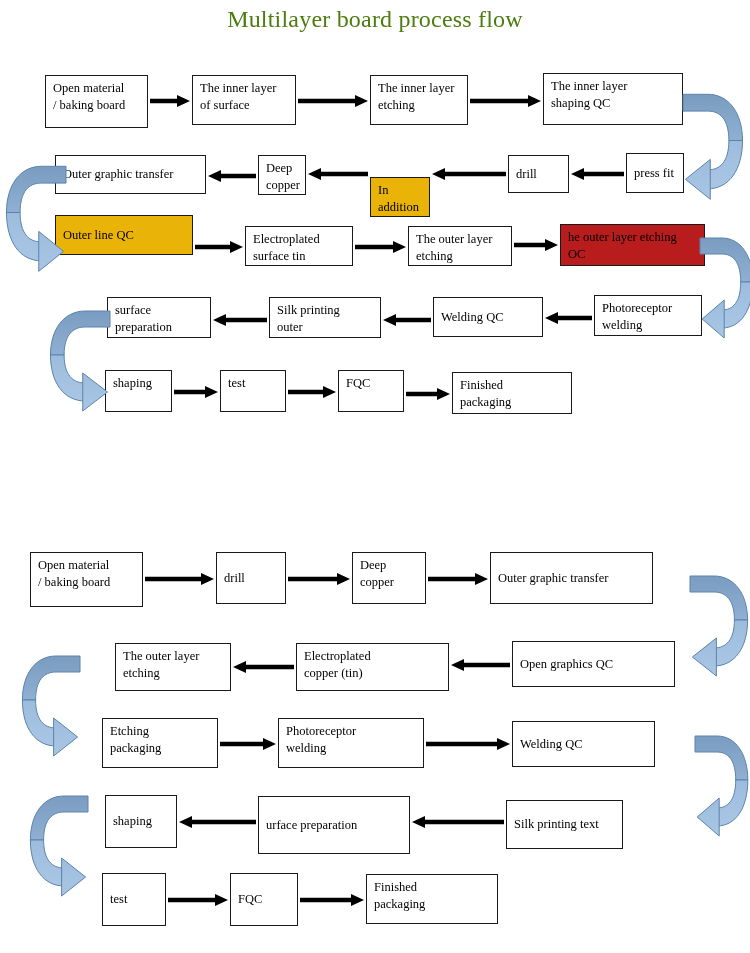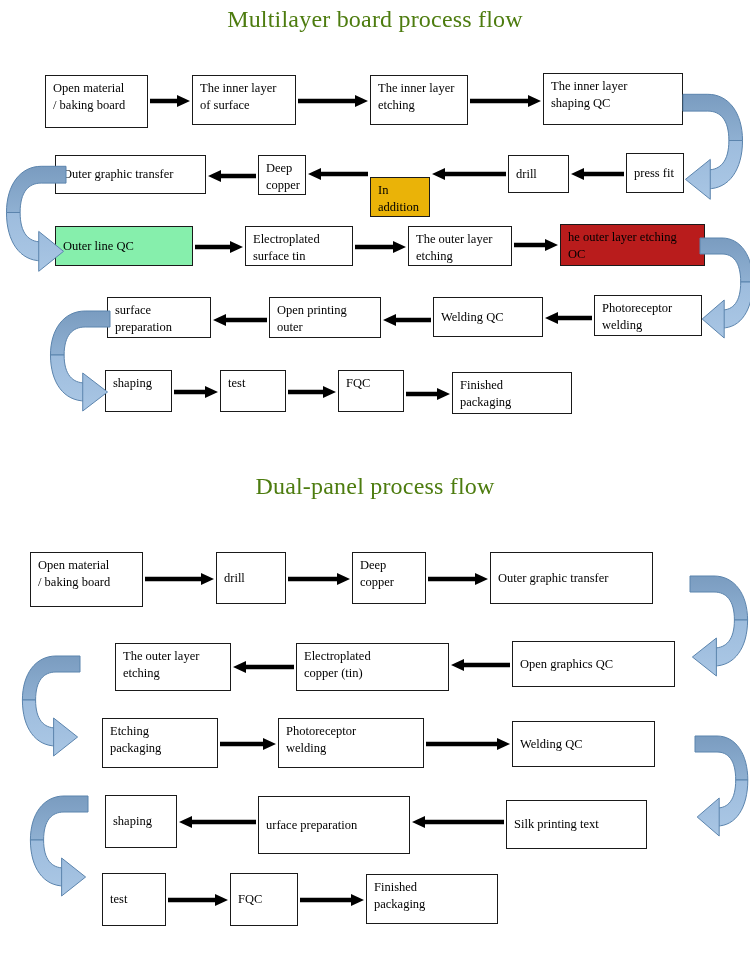--- a/index.html
+++ b/index.html
@@ -72,21 +72,20 @@
   }
   .uarrow svg { display: block; overflow: visible; }
 </style>
 </head>
 <body>
 
 <div class="canvas">
 
   <div class="title" id="title-1">Multilayer board process flow</div>
 
-  <div class="title" id="title-2">Dual-panel process flow</div>
 
   <div id="nodes-layer">
       <div class="node" style="left: 45px; top: 75px; width: 103px; height: 53px; border-color: rgb(26, 26, 26); background: rgb(255, 255, 255);">
         <div>
           <span class="lbl">Open  material</span>
           <span class="lbl">/ baking board</span>
         </div>
       </div>
       <div class="node" style="left: 192px; top: 75px; width: 104px; height: 50px; border-color: rgb(26, 26, 26); background: rgb(255, 255, 255);">
         <div>
@@ -126,21 +125,21 @@
       <div class="node mid" style="left: 508px; top: 155px; width: 61px; height: 38px; border-color: rgb(26, 26, 26); background: rgb(255, 255, 255);">
         <div>
           <span class="lbl">drill</span>
         </div>
       </div>
       <div class="node mid" style="left: 626px; top: 153px; width: 58px; height: 40px; border-color: rgb(26, 26, 26); background: rgb(255, 255, 255);">
         <div>
           <span class="lbl">press fit</span>
         </div>
       </div>
-      <div class="node mid" style="left: 55px; top: 226px; width: 138px; height: 40px; border-color: rgb(26, 26, 26); background: #86efac;">
+      <div class="node mid" style="left: 55px; top: 215px; width: 138px; height: 40px; border-color: rgb(26, 26, 26); background: #eab308;">
         <div>
           <span class="lbl">Outer line QC</span>
         </div>
       </div>
       <div class="node" style="left: 245px; top: 226px; width: 108px; height: 40px; border-color: rgb(26, 26, 26); background: rgb(255, 255, 255);">
         <div>
           <span class="lbl">Electroplated</span>
           <span class="lbl">surface tin</span>
         </div>
       </div>
@@ -157,21 +156,21 @@
         </div>
       </div>
       <div class="node" style="left: 107px; top: 297px; width: 104px; height: 41px; border-color: rgb(26, 26, 26); background: rgb(255, 255, 255);">
         <div>
           <span class="lbl">surface</span>
           <span class="lbl">preparation</span>
         </div>
       </div>
       <div class="node" style="left: 269px; top: 297px; width: 112px; height: 41px; border-color: rgb(26, 26, 26); background: rgb(255, 255, 255);">
         <div>
-          <span class="lbl">Open printing</span>
+          <span class="lbl">Silk printing</span>
           <span class="lbl">outer</span>
         </div>
       </div>
       <div class="node mid" style="left: 433px; top: 297px; width: 110px; height: 40px; border-color: rgb(26, 26, 26); background: rgb(255, 255, 255);">
         <div>
           <span class="lbl">Welding QC</span>
         </div>
       </div>
       <div class="node" style="left: 594px; top: 295px; width: 108px; height: 41px; border-color: rgb(26, 26, 26); background: rgb(255, 255, 255);">
         <div>
@@ -259,21 +258,21 @@
       <div class="node mid" style="left: 105px; top: 795px; width: 72px; height: 53px; border-color: rgb(26, 26, 26); background: rgb(255, 255, 255);">
         <div>
           <span class="lbl">shaping</span>
         </div>
       </div>
       <div class="node mid" style="left: 258px; top: 796px; width: 152px; height: 58px; border-color: rgb(26, 26, 26); background: rgb(255, 255, 255);">
         <div>
           <span class="lbl">urface preparation</span>
         </div>
       </div>
-      <div class="node mid" style="left: 506px; top: 800px; width: 141px; height: 49px; border-color: rgb(26, 26, 26); background: rgb(255, 255, 255);">
+      <div class="node mid" style="left: 506px; top: 800px; width: 117px; height: 49px; border-color: rgb(26, 26, 26); background: rgb(255, 255, 255);">
         <div>
           <span class="lbl">Silk printing text</span>
         </div>
       </div>
       <div class="node mid" style="left: 102px; top: 873px; width: 64px; height: 53px; border-color: rgb(26, 26, 26); background: rgb(255, 255, 255);">
         <div>
           <span class="lbl">test</span>
         </div>
       </div>
       <div class="node mid" style="left: 230px; top: 873px; width: 68px; height: 53px; border-color: rgb(26, 26, 26); background: rgb(255, 255, 255);">

